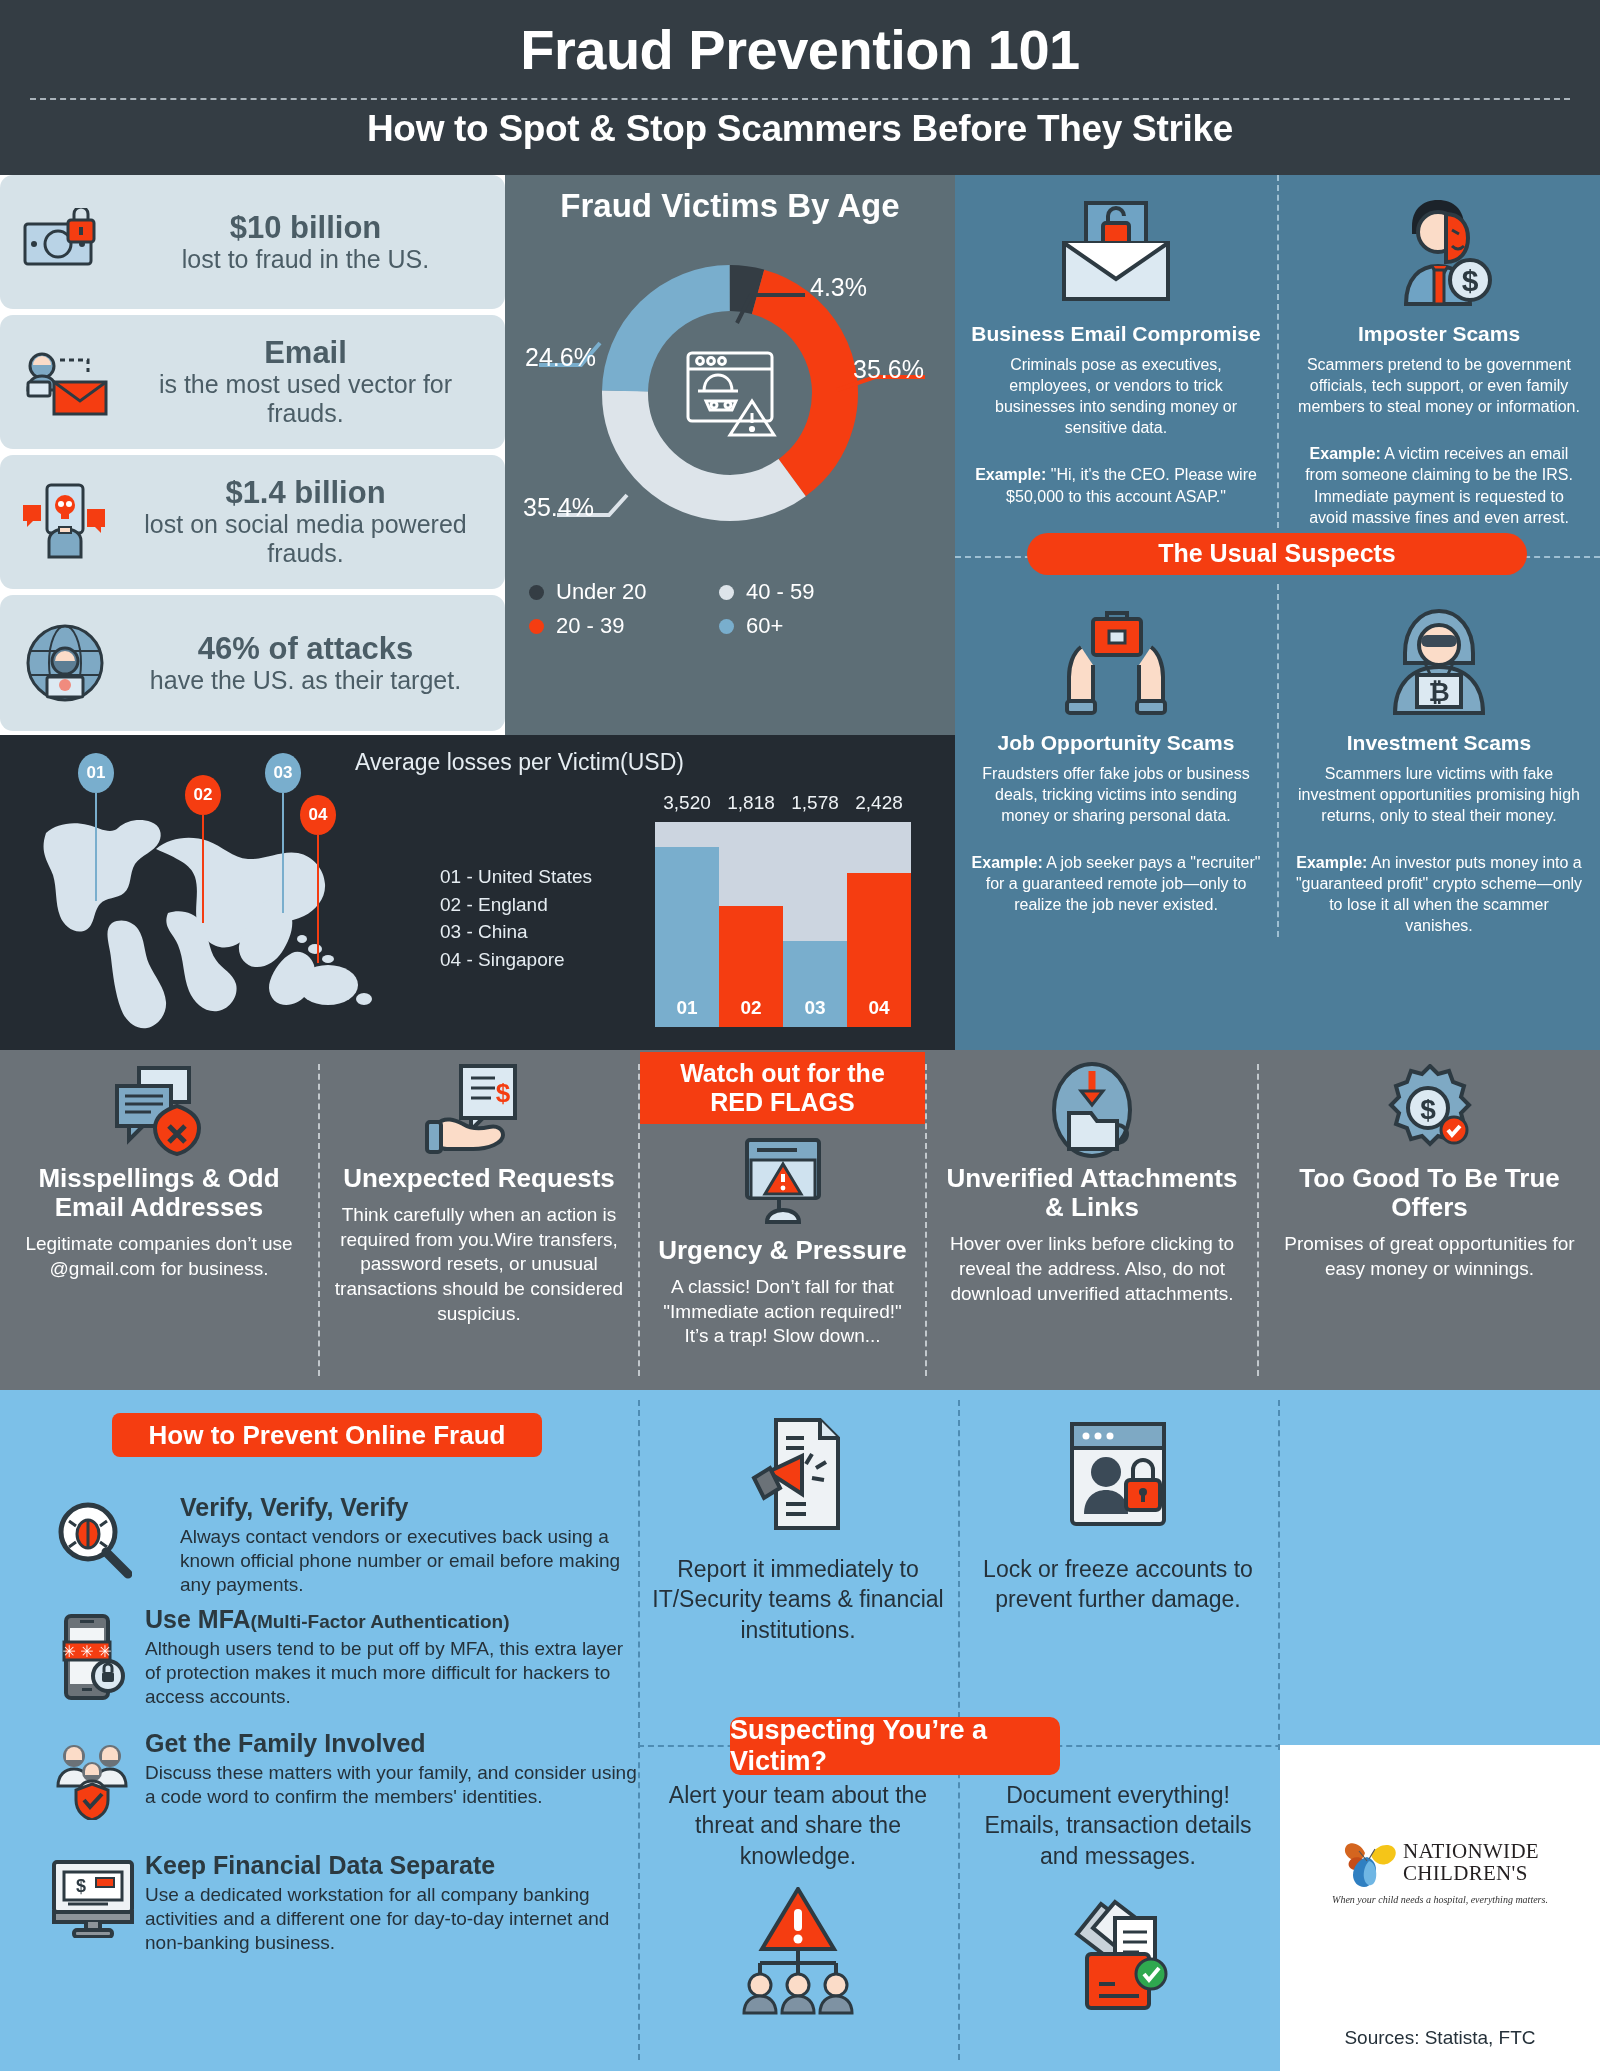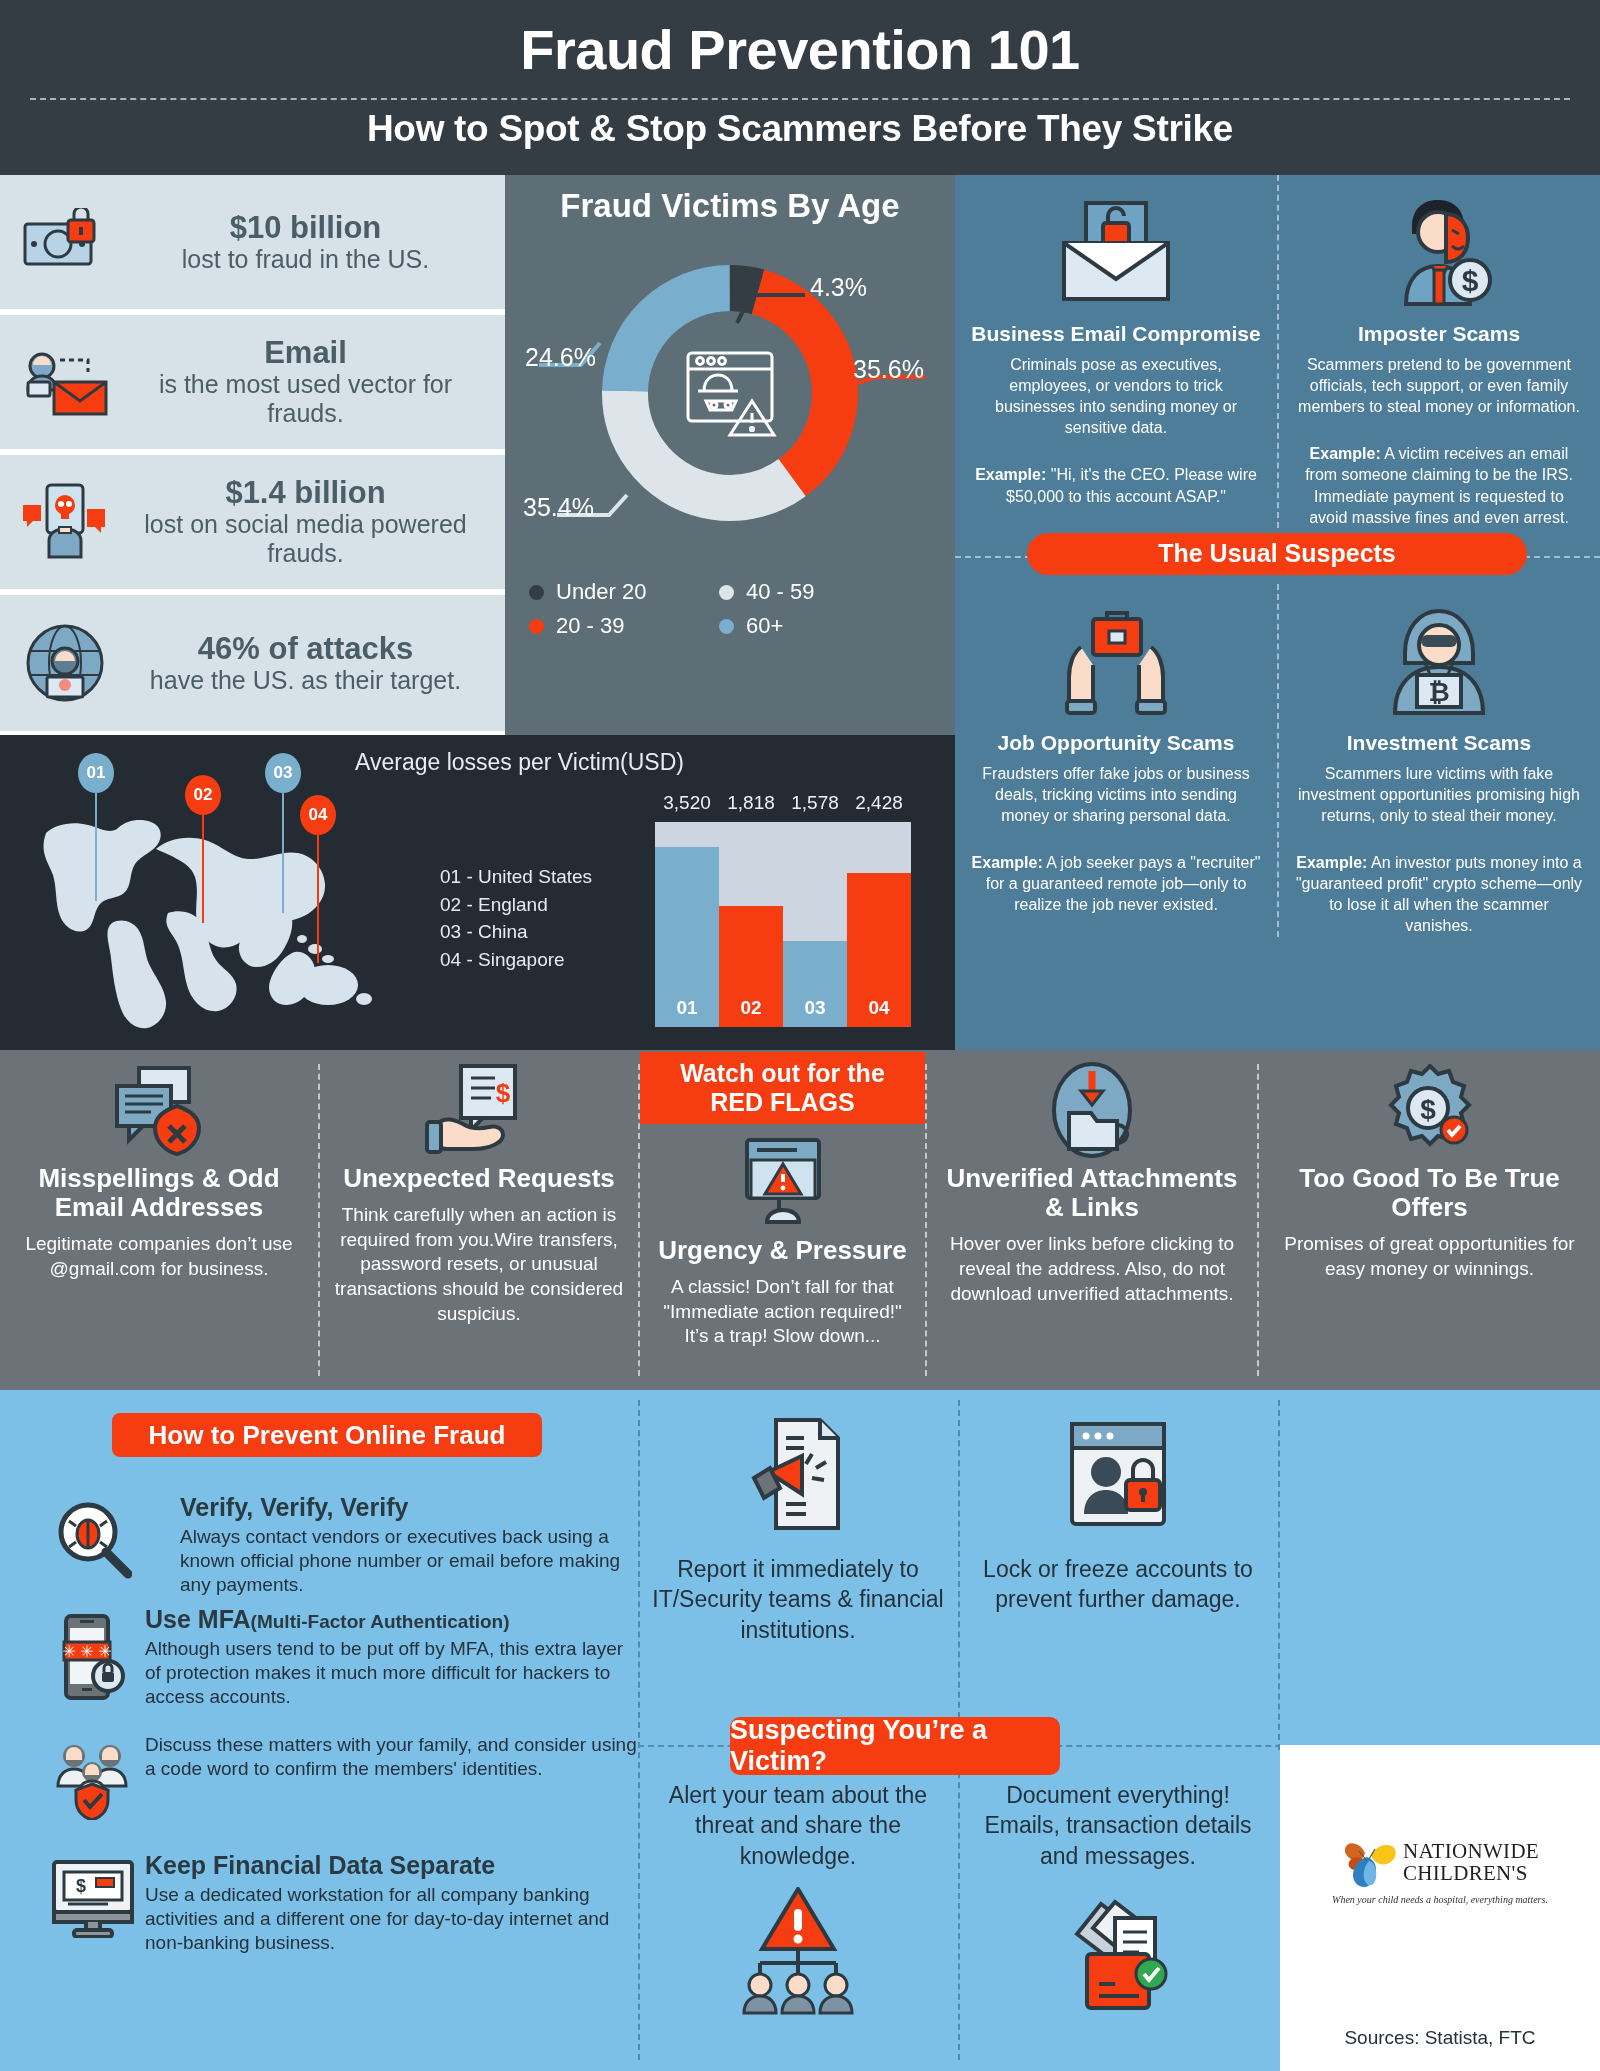--- a/index.html
+++ b/index.html
@@ -16,21 +16,21 @@
   .header h1 { font-size:56px; font-weight:bold; text-align:center; line-height:1;
                padding-top:22px; letter-spacing:-.5px; }
   .hdr-rule { position:absolute; left:30px; right:30px; top:98px; height:0;
               border-top:2px dashed #aab4bb; }
   .header h2 { font-size:37px; font-weight:bold; text-align:center; padding-top:30px;
                letter-spacing:-.3px; }
 
   
   .stats { position:absolute; left:0; top:175px; width:505px; height:560px; background:#fff; }
   .stat { display:flex; align-items:center; background:#d6e2e8; height:134px; margin-bottom:6px;
-          padding:0 14px 0 10px; }
+          padding:0 14px 0 10px;border-radius:13px; }
   .stat:last-child { height:136px; margin-bottom:0; }
   .stat .ic { width:110px; flex:0 0 110px; display:flex; align-items:center; justify-content:center; }
   .stat .tx { flex:1; text-align:center; color:#4b5d66; }
   .stat .big { font-size:31px; font-weight:bold; color:#4b5d66; display:block; line-height:1.1; }
   .stat .sub { font-size:25px; line-height:1.15; display:block; }
 
   
   .donut-panel { position:absolute; left:505px; top:175px; width:450px; height:560px;
                  background:#5d6e76; }
   .donut-panel .dtitle { text-align:center; color:#fff; font-size:33px; font-weight:bold;
@@ -585,20 +585,21 @@
             <path d="M50 17a8 8 0 0 1 16 0v5H50z" fill="#fbdcc8"></path>
           <path d="M42 48c0-11 7-17 16-17s16 6 16 17z" fill="#eef2f5" stroke="#2d3a42" stroke-width="3"></path>
           <circle cx="40" cy="34" r="10" fill="#6b7278"></circle>
             <path d="M33 33a7 7 0 0 1 14 0v4H33z" fill="#fbdcc8"></path>
           <path d="M26 58c0-10 6-15 14-15s14 5 14 15z" fill="#eef2f5" stroke="#2d3a42" stroke-width="3"></path>
           <path d="M40 46c8 3 16 6 16 6v10c0 12-9 18-16 20-7-2-16-8-16-20V52s8-3 16-6z" fill="#f53d11" stroke="#2d3a42" stroke-width="3"></path>
           <path d="M32 62l6 7 12-13" fill="none" stroke="#2d3a42" stroke-width="4"></path>
         </svg>
       </div>
       <div class="ttx">
+        <h3>Get the Family Involved</h3>
         <p>Discuss these matters with your family, and consider using a code word to confirm the members' identities.</p>
       </div>
     </div>
 
     <div class="tip" style="top:462px;">
       <div class="tic">
         <svg width="86" height="78" viewBox="0 0 86 78">
           <rect x="4" y="2" width="78" height="50" rx="3" fill="#eef2f5" stroke="#2d3a42" stroke-width="4"></rect>
           <rect x="14" y="12" width="58" height="28" fill="#fff" stroke="#2d3a42" stroke-width="3"></rect>
           <text x="26" y="32" font-size="18" font-weight="bold" fill="#2d3a42" font-family="Liberation Sans, sans-serif">$</text>

